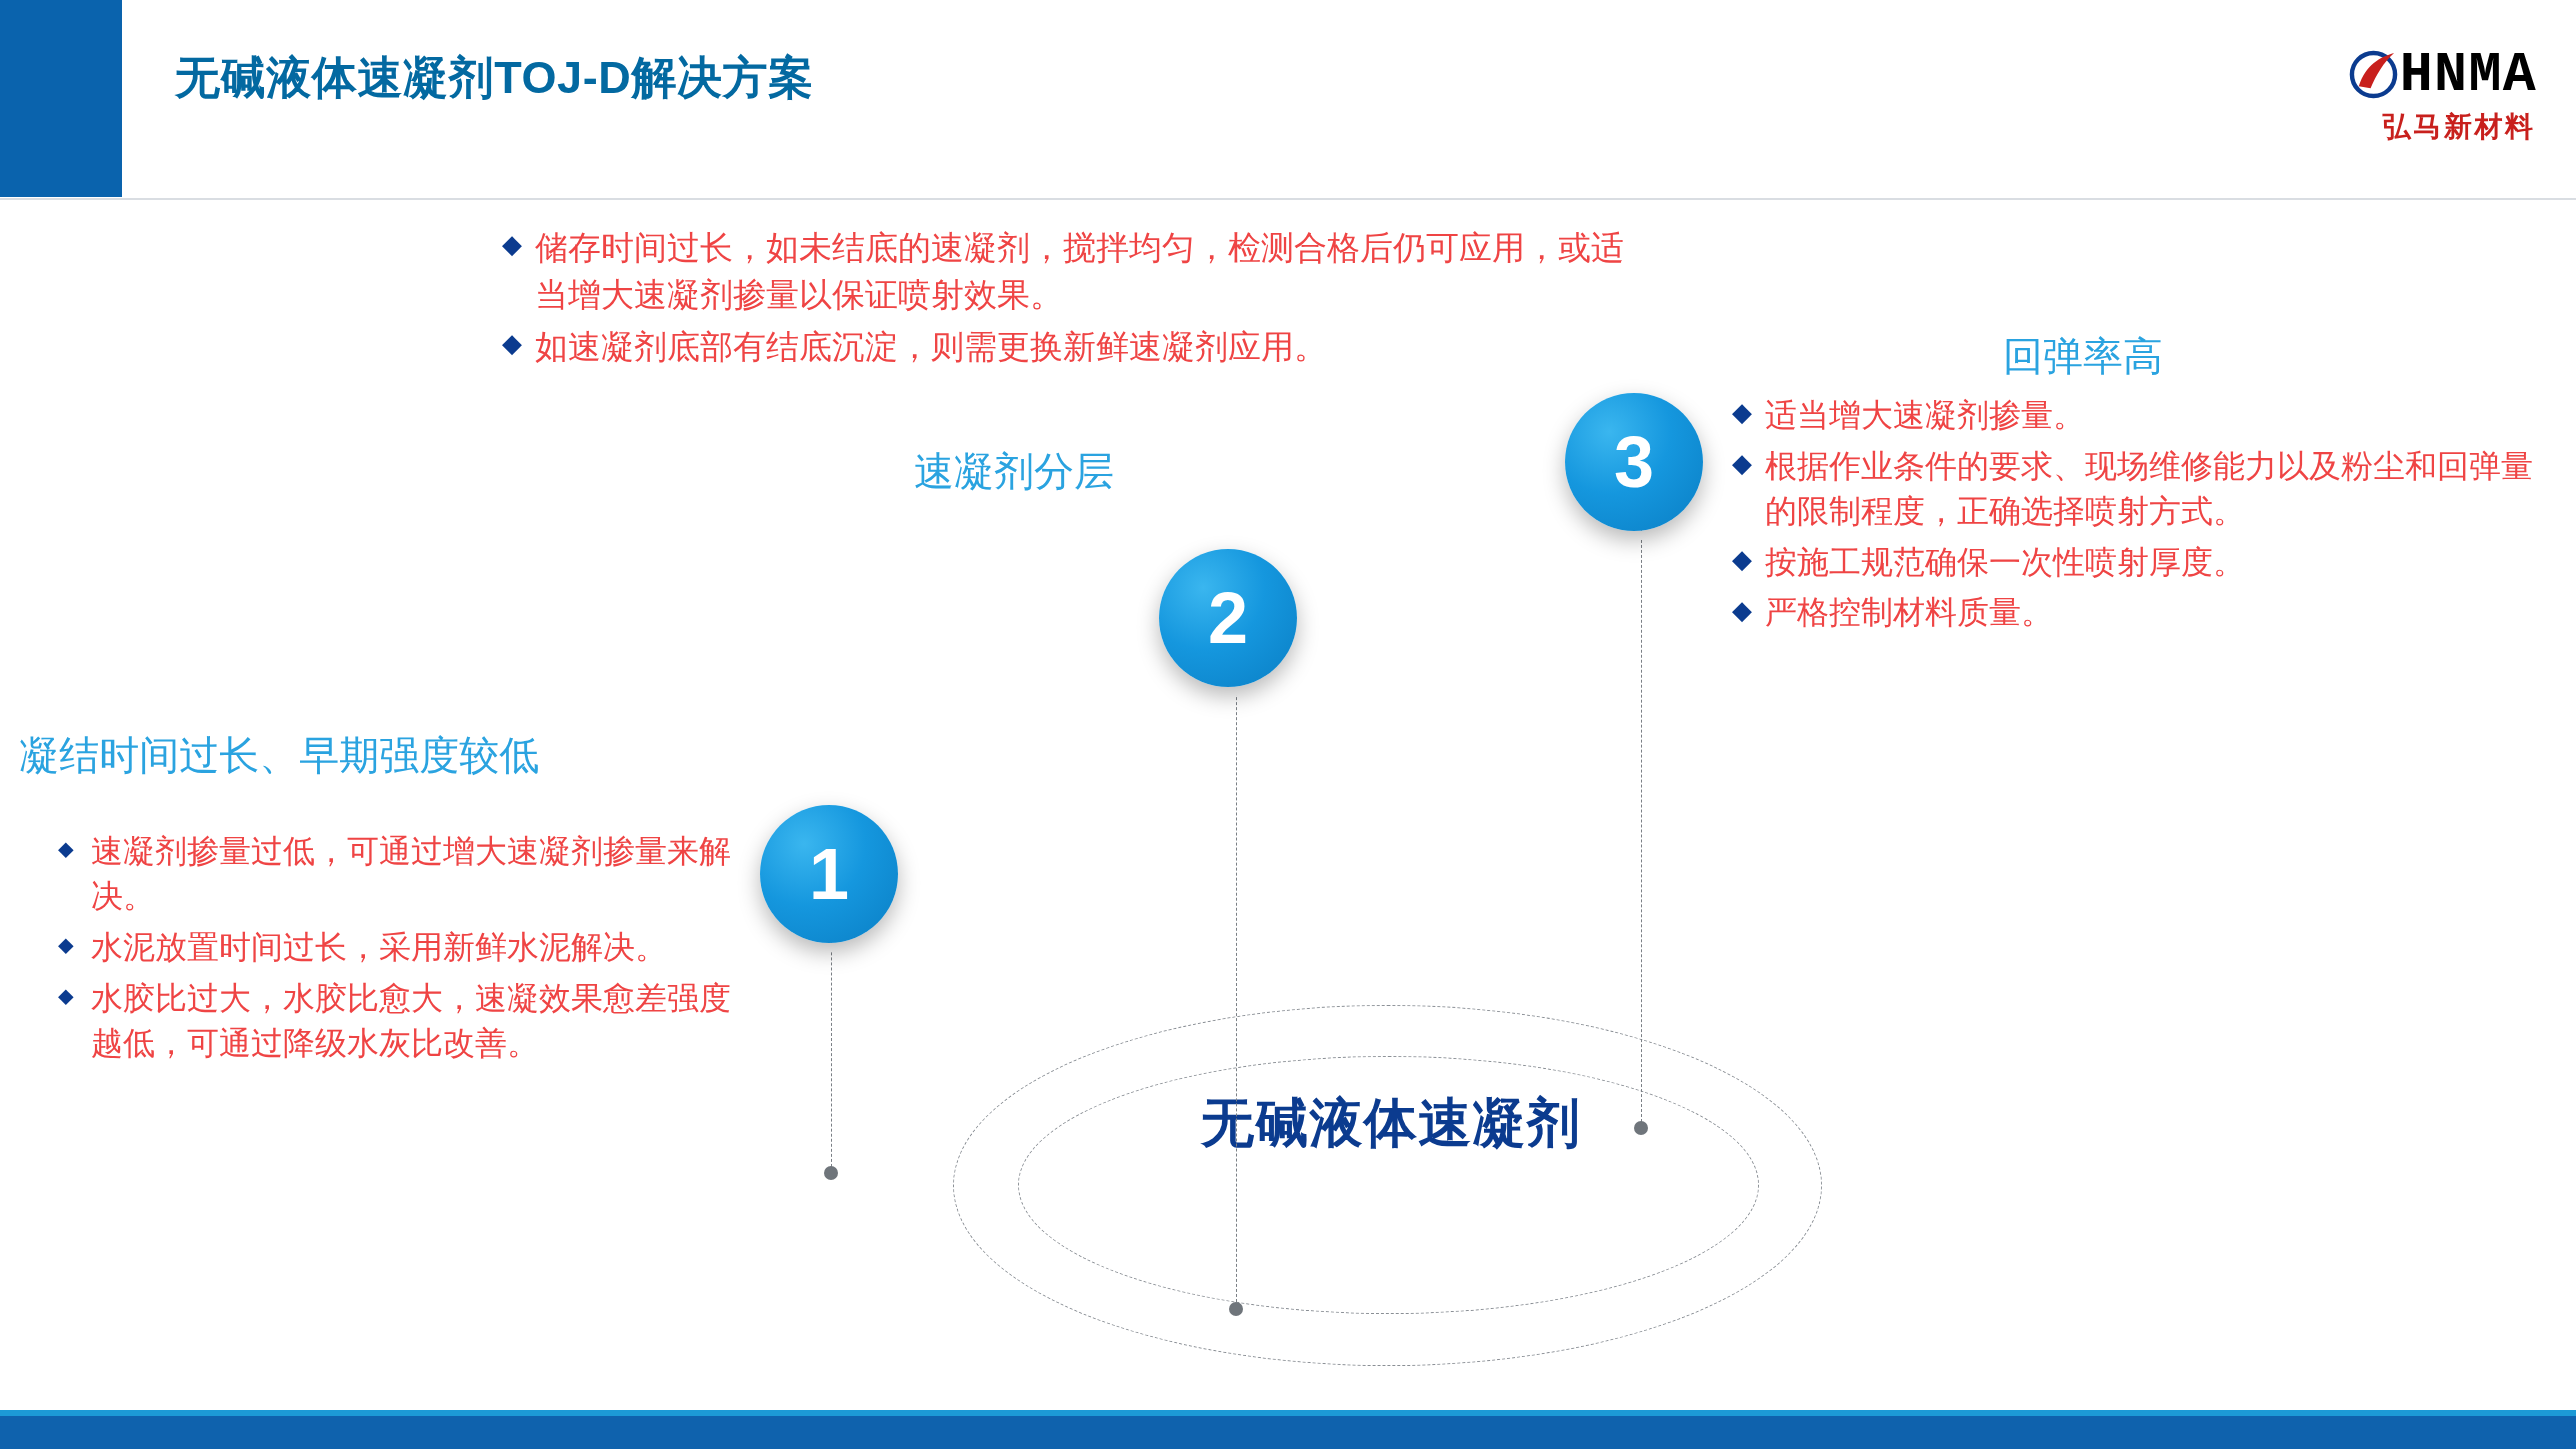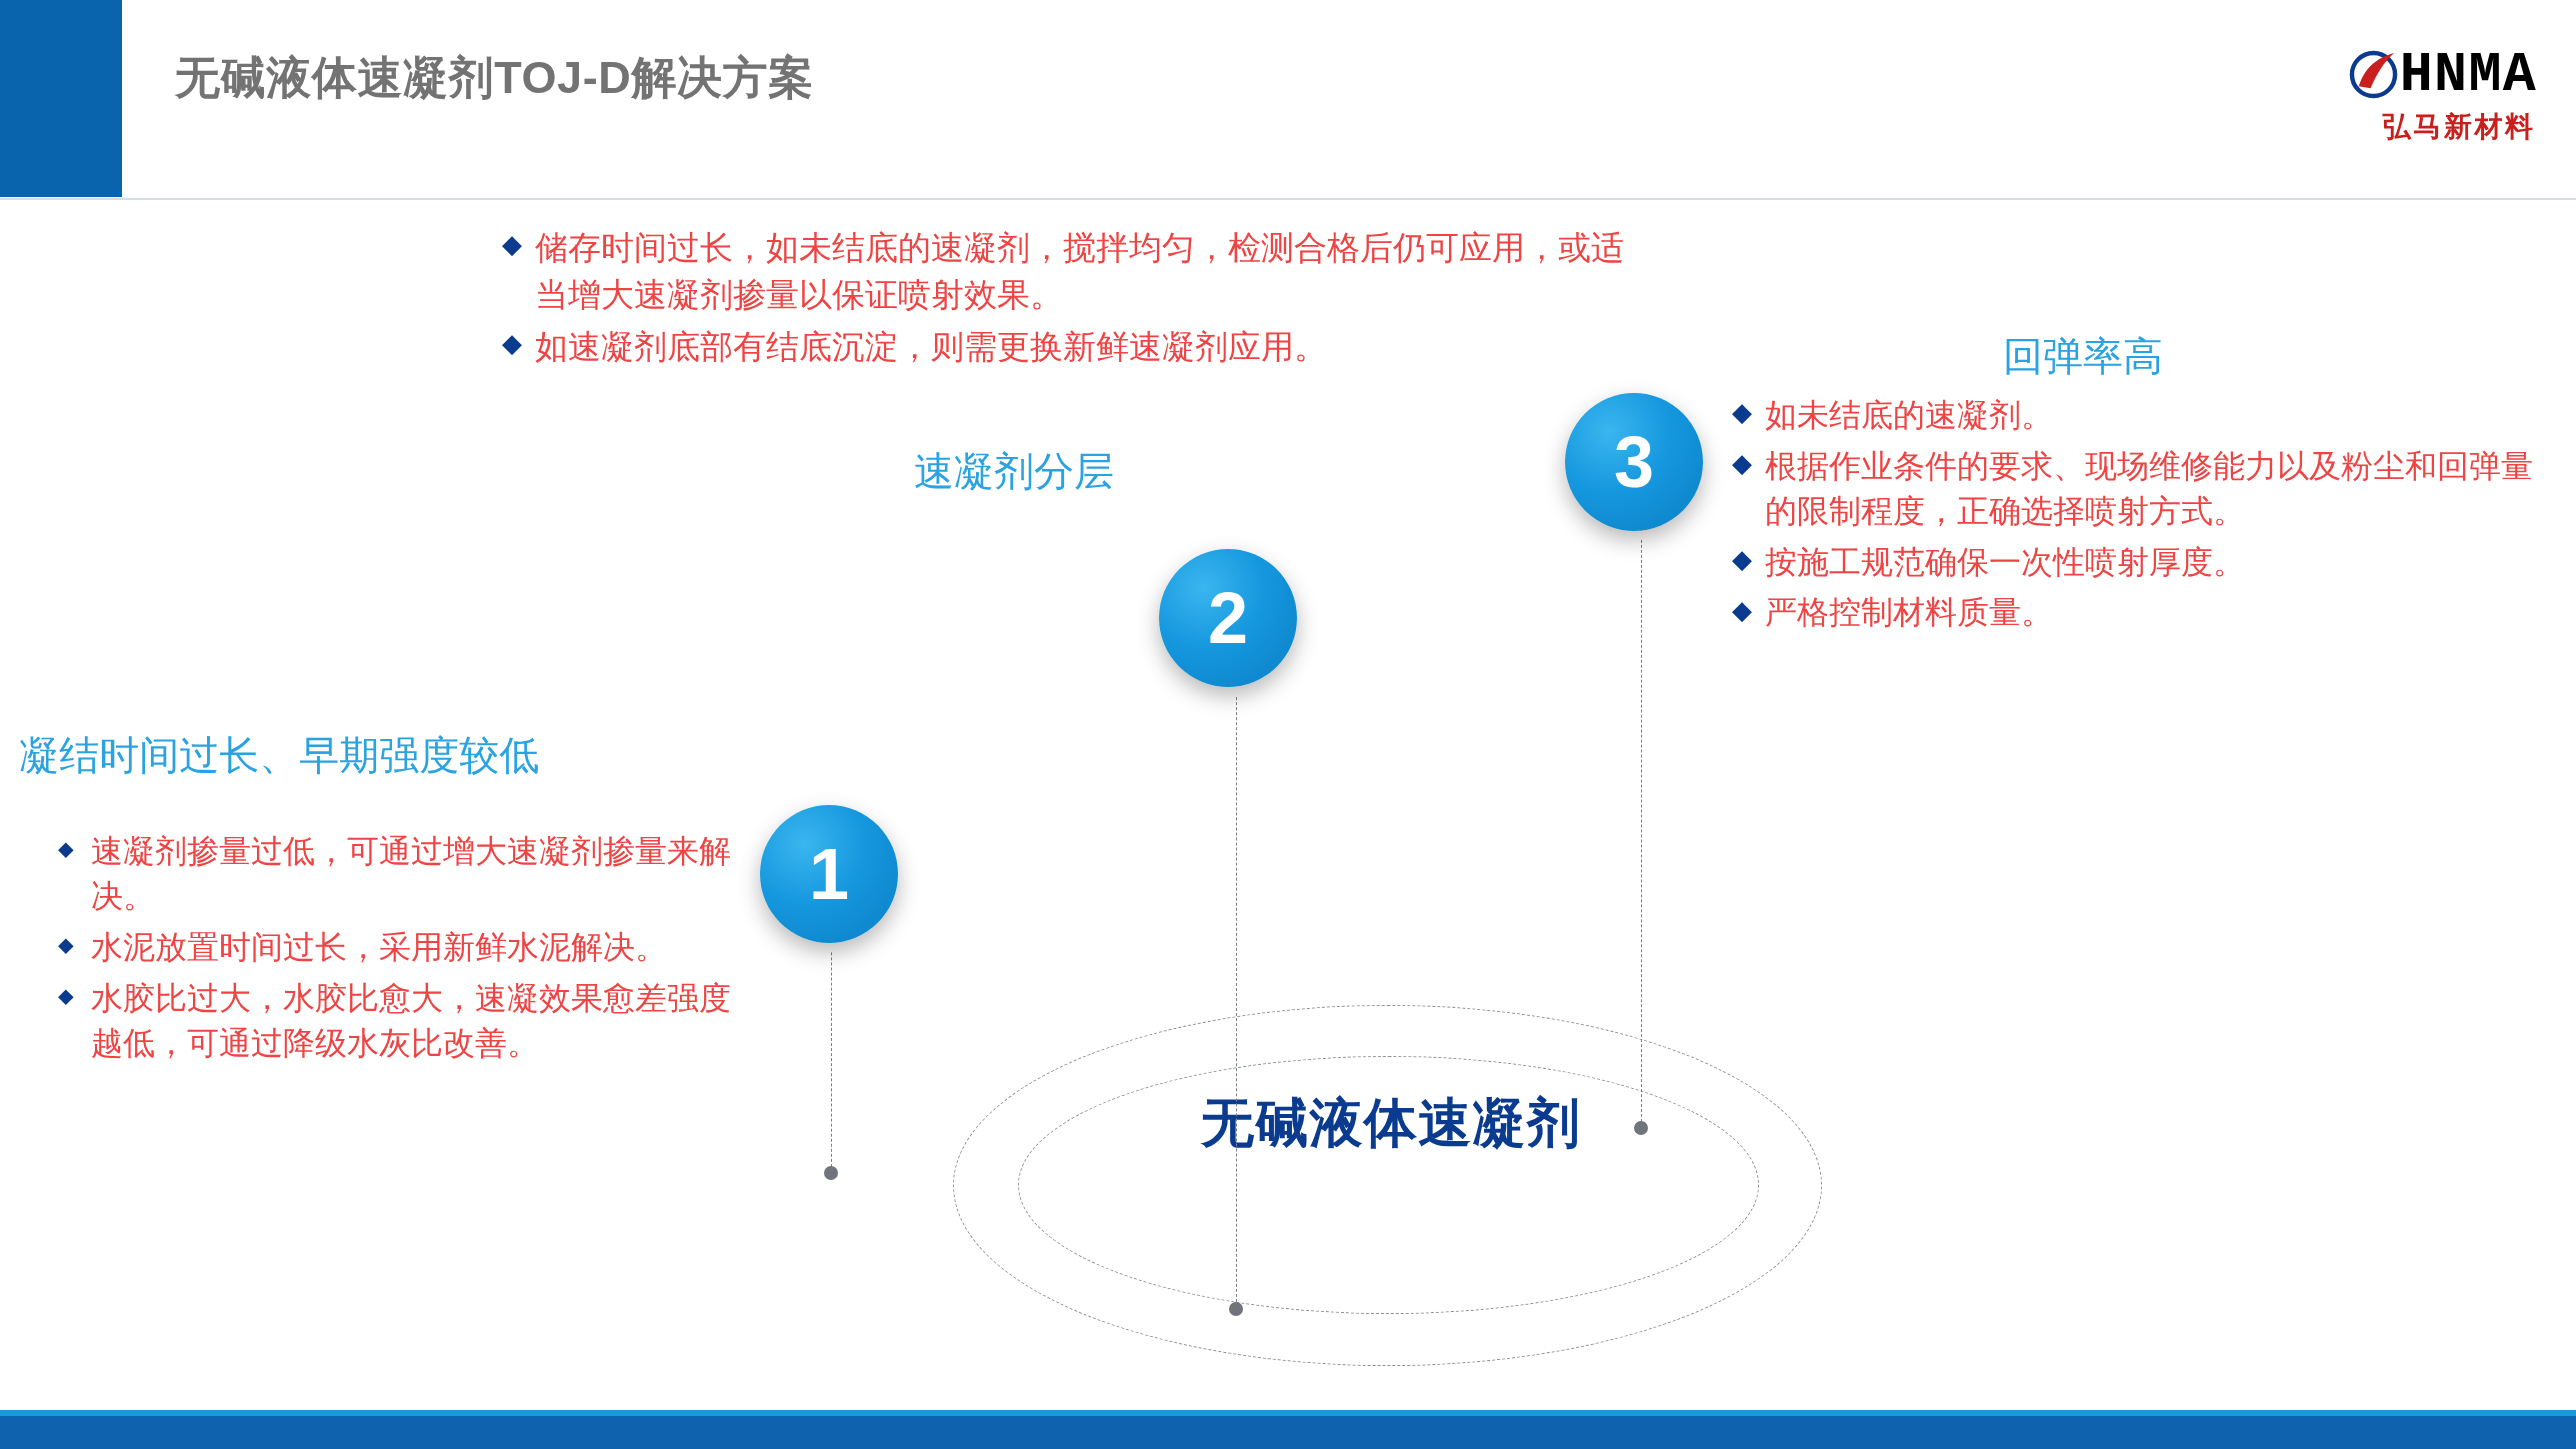--- a/index.html
+++ b/index.html
@@ -15,21 +15,21 @@
     position:absolute;left:0;top:0;width:2576px;height:200px;
     border-bottom:2.6px solid #d9dde2;
     box-sizing:border-box;
   }
   #header-bar{
     position:absolute;left:0;top:0;width:122px;height:197px;
     background:#0a63ad;
   }
   #header-title{
     position:absolute;left:175px;top:48px;
-    font-size:45px;font-weight:bold;color:#737373;
+    font-size:45px;font-weight:bold;color:#0369a1;
     letter-spacing:0.6px;
     white-space:nowrap;
   }
   
   #logo{
     position:absolute;right:39px;top:44px;width:270px;height:109px;
   }
   #logo-word{
     position:absolute;right:0;top:0;
     font-size:55px;font-weight:bold;color:#000000;
@@ -160,21 +160,21 @@
 </div>
 
 <div class="sec-title" style="left:914px;top:444px;">速凝剂分层</div>
 <div class="bullets" style="left:502px;top:225px;width:1133px;font-size:33px;">
   <div class="row">储存时间过长，如未结底的速凝剂，搅拌均匀，检测合格后仍可应用，或适当增大速凝剂掺量以保证喷射效果。</div>
   <div class="row">如速凝剂底部有结底沉淀，则需更换新鲜速凝剂应用。</div>
 </div>
 
 <div class="sec-title" style="left:2003px;top:293px;margin-top:36px;">回弹率高</div>
 <div class="bullets" style="left:1732px;top:393px;width:805px;font-size:32px;">
-  <div class="row">如未结底的速凝剂。</div>
+  <div class="row">适当增大速凝剂掺量。</div>
   <div class="row">根据作业条件的要求、现场维修能力以及粉尘和回弹量的限制程度，正确选择喷射方式。</div>
   <div class="row">按施工规范确保一次性喷射厚度。</div>
   <div class="row">严格控制材料质量。</div>
 </div>
 
 <div id="footer-accent"></div>
 <div id="footer"></div>
 
 
 </body></html>

